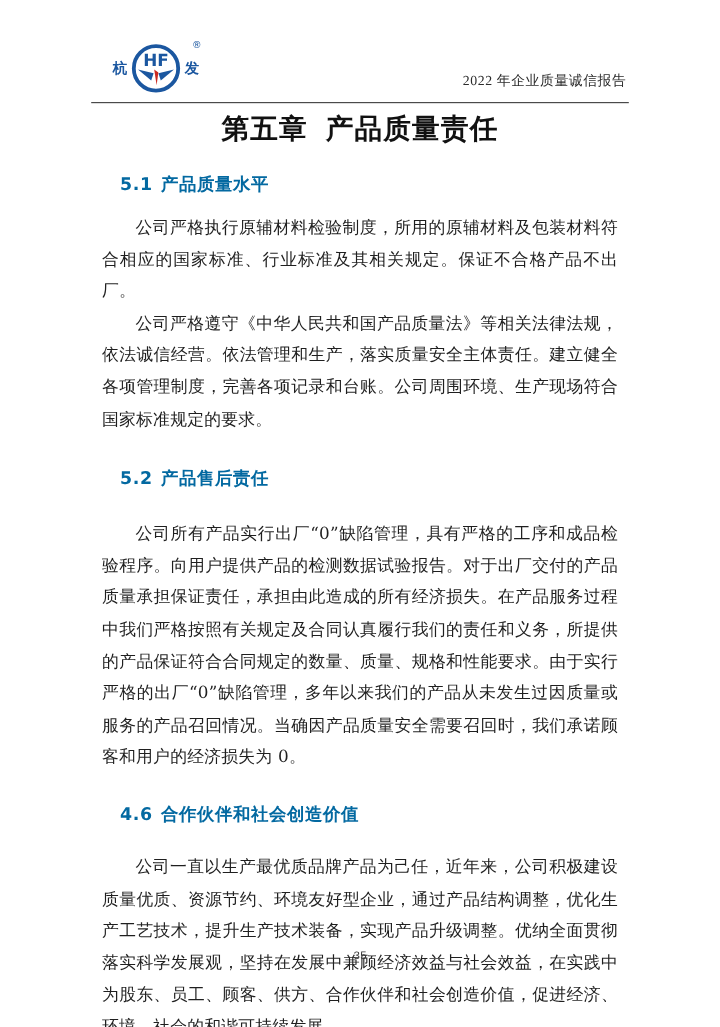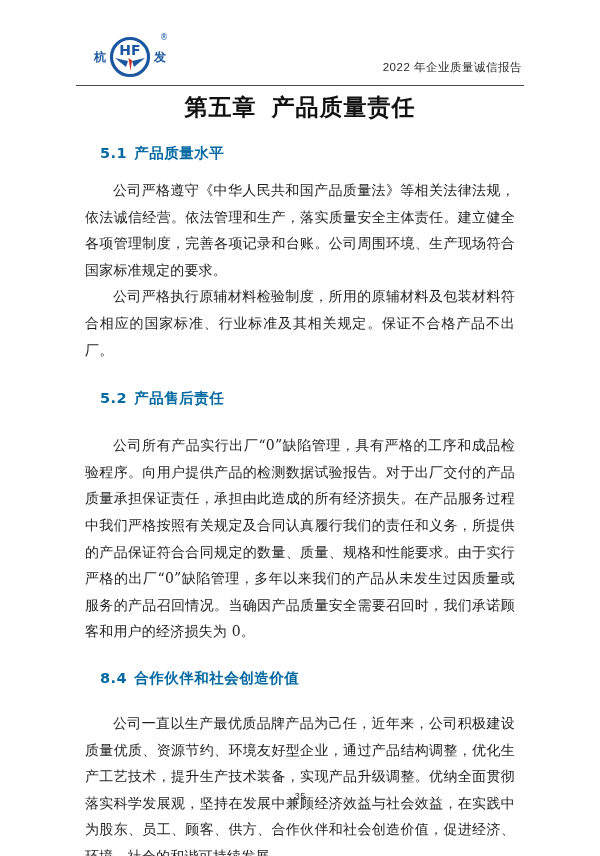--- a/index.html
+++ b/index.html
@@ -29,21 +29,21 @@
     font-size: 8px; color: #1b57a0; line-height: 8px;
     font-family: "DejaVu Sans", sans-serif;
   }
   .header-rule {
     position: absolute; top: 85px; left: 76px; width: 448px; height: 0;
     border: none; border-top: 1.4px solid #4a4a4a;
   }
   .report-title {
     position: absolute; top: 60px; right: 78px;
     font-size: 11.5px; letter-spacing: 0.5px; color: #2b2b2b;
-    font-family: Liberation Sans, sans-serif;
+    font-family: Liberation Serif, serif;
   }
   
   .chapter-title {
     position: absolute; top: 92px; left: 85px; width: 430px;
     text-align: center;
     font-family: Liberation Mono, monospace;
     font-weight: bold; font-size: 23px; color: #111;
     letter-spacing: 1px;
   }
   
@@ -94,31 +94,31 @@
     <div class="report-title">2022 年企业质量诚信报告</div>
     <hr class="header-rule">
   </div>
 
   <h1 class="chapter-title">第五章 产品质量责任</h1>
 
   <div class="content">
 
     <div class="section sec-1">
       <h2 class="section-heading"><span class="num">5.1</span><span>产品质量水平</span></h2>
+      <p class="para">公司严格执行原辅材料检验制度，所用的原辅材料及包装材料符合相应的国家标准、行业标准及其相关规定。保证不合格产品不出厂。</p>
       <p class="para">公司严格遵守《中华人民共和国产品质量法》等相关法律法规，依法诚信经营。依法管理和生产，落实质量安全主体责任。建立健全各项管理制度，完善各项记录和台账。公司周围环境、生产现场符合国家标准规定的要求。</p>
-      <p class="para">公司严格执行原辅材料检验制度，所用的原辅材料及包装材料符合相应的国家标准、行业标准及其相关规定。保证不合格产品不出厂。</p>
     </div>
 
     <div class="section sec-2">
       <h2 class="section-heading"><span class="num">5.2</span><span>产品售后责任</span></h2>
       <p class="para">公司所有产品实行出厂“0”缺陷管理，具有严格的工序和成品检验程序。向用户提供产品的检测数据试验报告。对于出厂交付的产品质量承担保证责任，承担由此造成的所有经济损失。在产品服务过程中我们严格按照有关规定及合同认真履行我们的责任和义务，所提供的产品保证符合合同规定的数量、质量、规格和性能要求。由于实行严格的出厂“0”缺陷管理，多年以来我们的产品从未发生过因质量或服务的产品召回情况。当确因产品质量安全需要召回时，我们承诺顾客和用户的经济损失为 0。</p>
     </div>
 
     <div class="section sec-3">
-      <h2 class="section-heading"><span class="num">8.4</span><span>合作伙伴和社会创造价值</span></h2>
+      <h2 class="section-heading"><span class="num">4.6</span><span>合作伙伴和社会创造价值</span></h2>
       <p class="para">公司一直以生产最优质品牌产品为己任，近年来，公司积极建设质量优质、资源节约、环境友好型企业，通过产品结构调整，优化生产工艺技术，提升生产技术装备，实现产品升级调整。优纳全面贯彻落实科学发展观，坚持在发展中兼顾经济效益与社会效益，在实践中为股东、员工、顾客、供方、合作伙伴和社会创造价值，促进经济、环境、社会的和谐可持续发展。</p>
     </div>
 
   </div>
 
   <div class="footer">
     <span>35</span>
   </div>
 
 </div>

